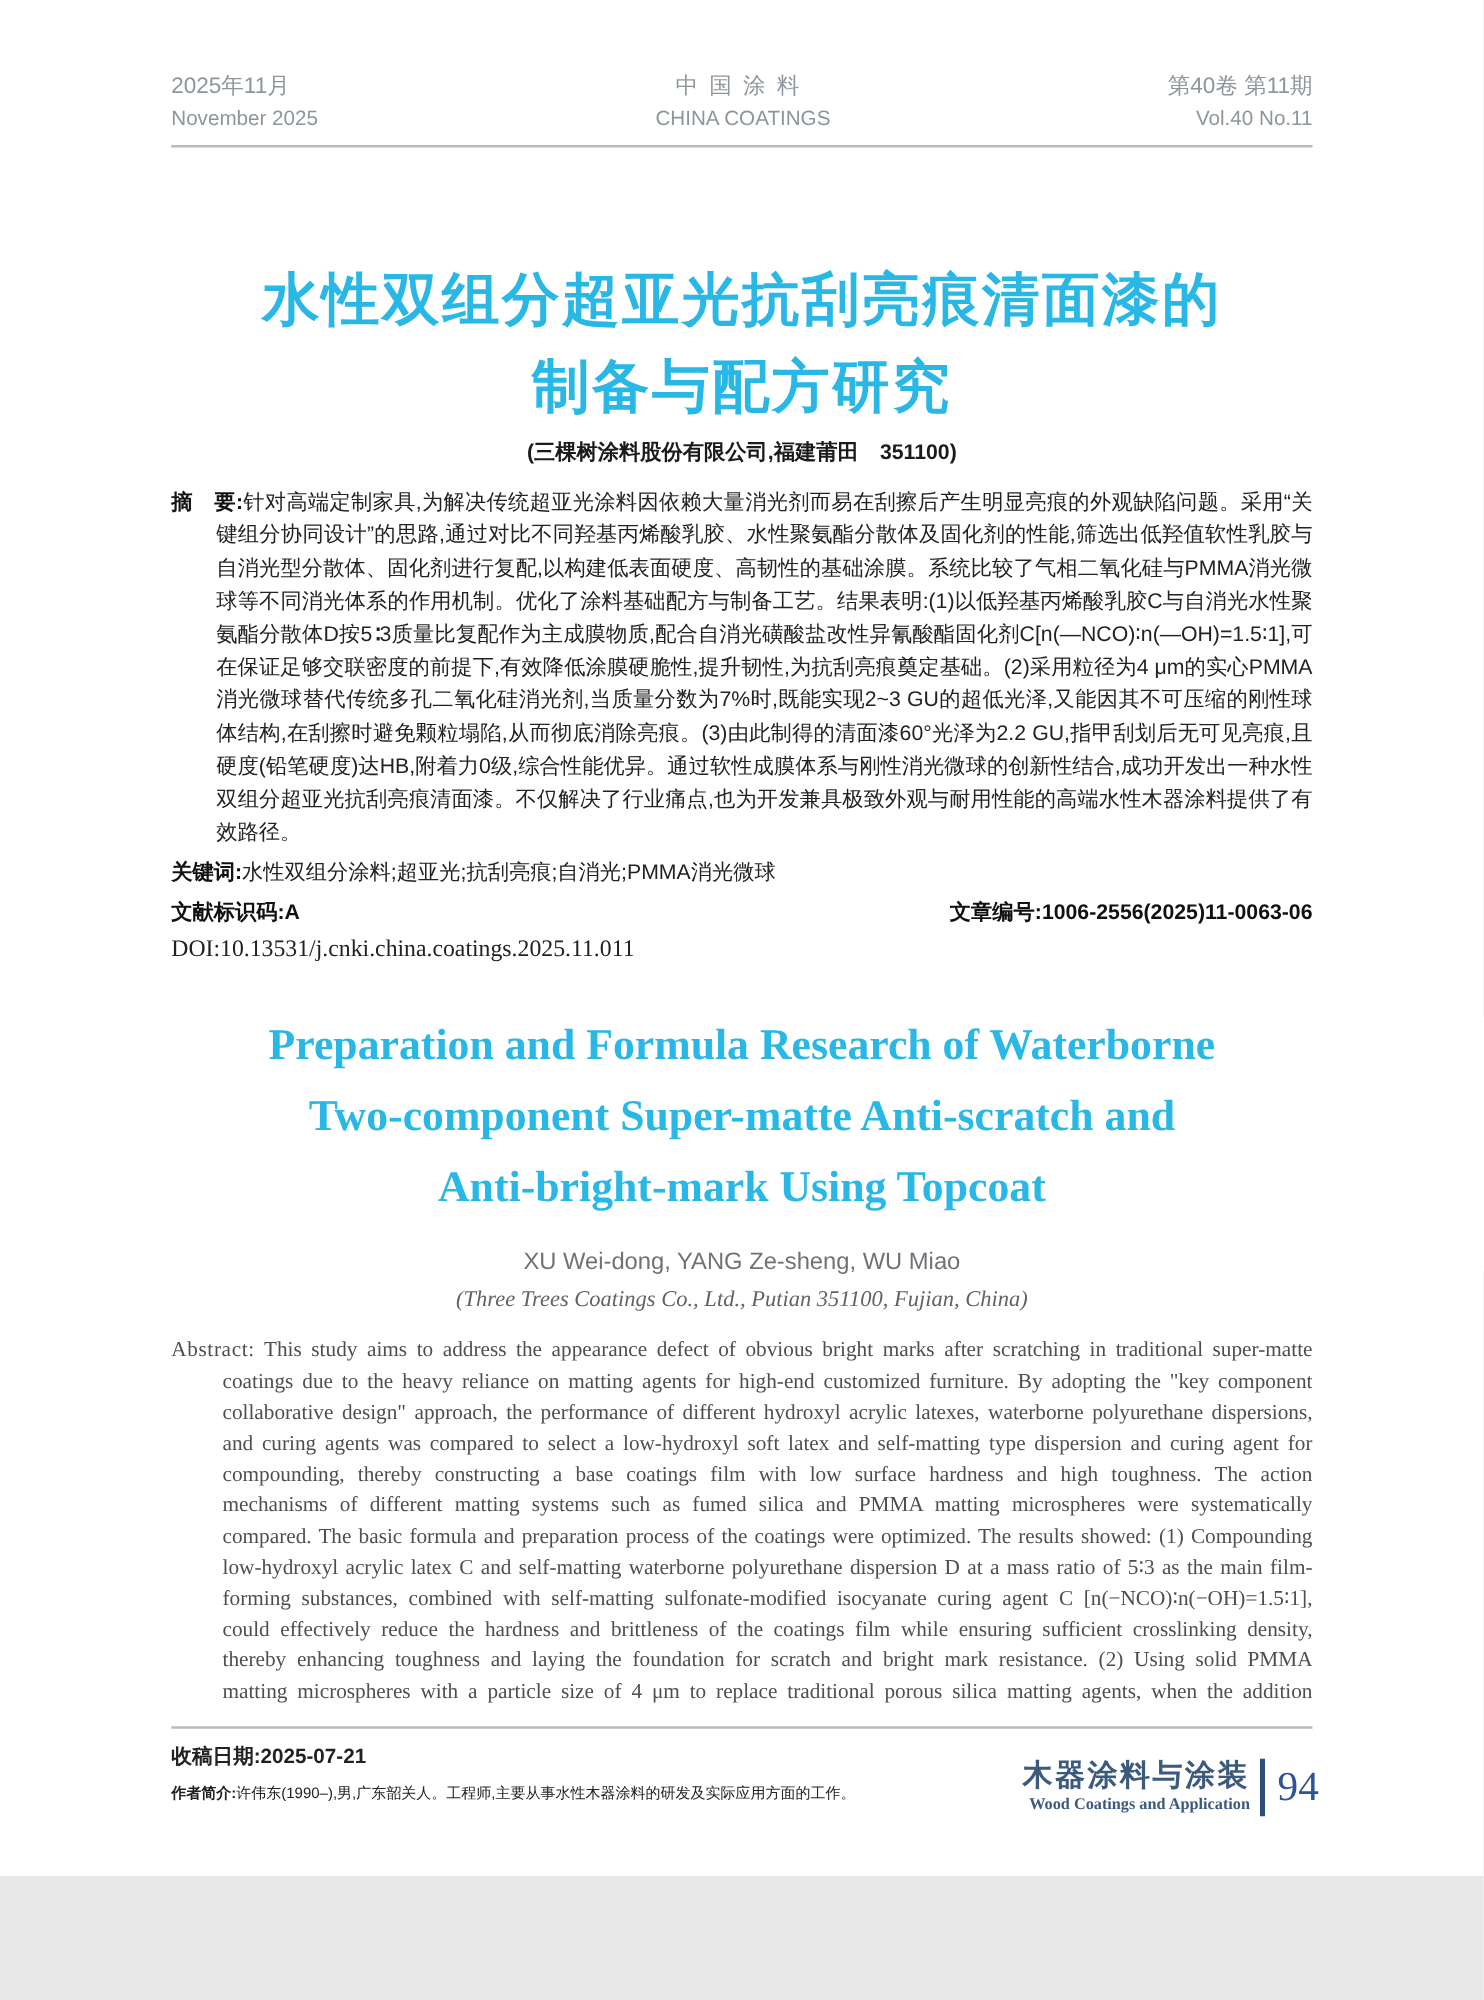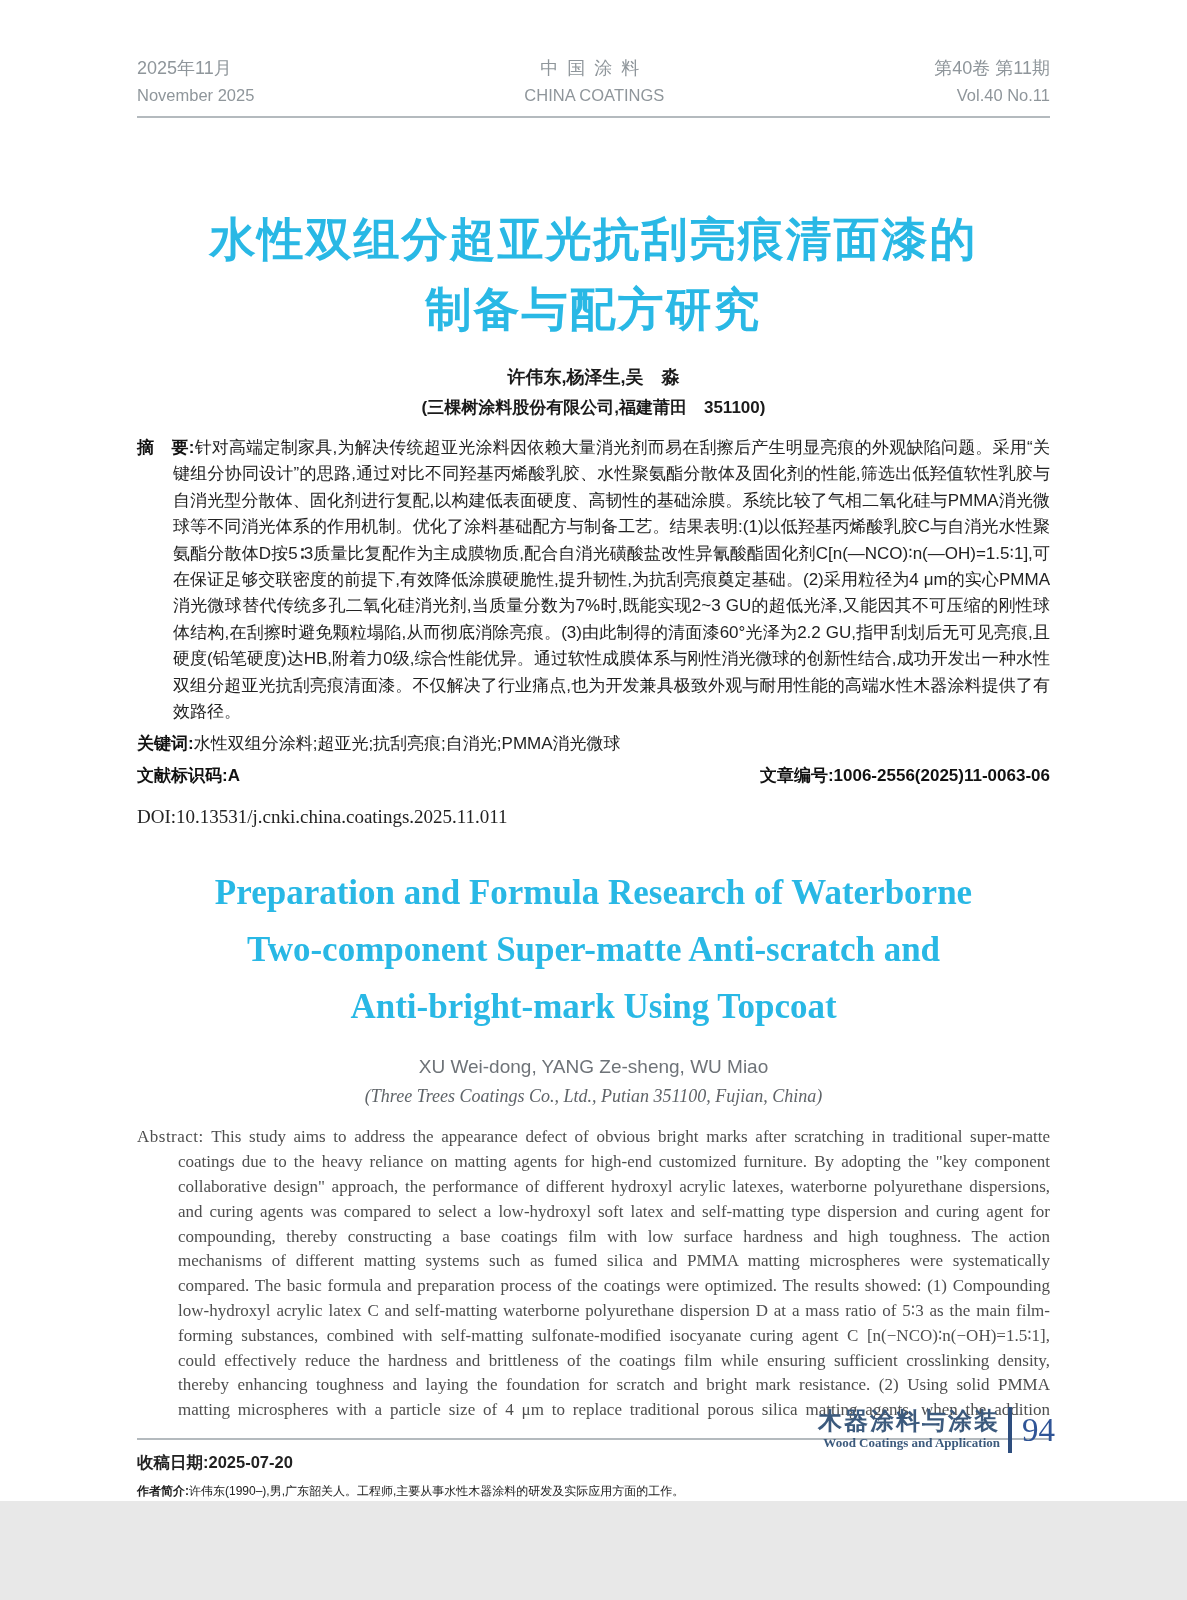--- a/index.html
+++ b/index.html
@@ -63,21 +63,21 @@
   .clc-row{
     margin-top:5px;
     display:flex;align-items:baseline;
     font-size:17px;line-height:27px;color:#111;
     font-weight:bold;
   }
   .clc-item1{width:355px;flex:none;}
   .clc-item2{flex:1;}
   .clc-item3{flex:none;}
   .doi-line{
-    margin-top:14px;
+    margin-top:3px;
     font-family:"Liberation Serif",serif;
     font-size:19px;color:#222;line-height:27px;
   }
   
   .title-en{
     margin-top:34px;
     text-align:center;
     color:#29b8e5;
     font-family:"Liberation Serif",serif;
     font-weight:bold;
@@ -158,21 +158,20 @@
       <div class="jh-cn">第40卷 第11期</div>
       <div class="jh-en">Vol.40 No.11</div>
     </div>
   </div>
 
   <div class="title-cn">
     <div>水性双组分超亚光抗刮亮痕清面漆的</div>
     <div>制备与配方研究</div>
   </div>
 
-  <div class="authors-cn">许伟东,杨泽生,吴　淼</div>
   <div class="affil-cn">(三棵树涂料股份有限公司,福建莆田　351100)</div>
 
   <p class="abs-cn"><span class="lbl">摘　要:</span><span>针对高端定制家具,为解决传统超亚光涂料因依赖大量消光剂而易在刮擦后产生明显亮痕的外观缺陷问题。采用“关键组分协同设计”的思路,通过对比不同羟基丙烯酸乳胶、水性聚氨酯分散体及固化剂的性能,筛选出低羟值软性乳胶与自消光型分散体、固化剂进行复配,以构建低表面硬度、高韧性的基础涂膜。系统比较了气相二氧化硅与PMMA消光微球等不同消光体系的作用机制。优化了涂料基础配方与制备工艺。结果表明:(1)以低羟基丙烯酸乳胶C与自消光水性聚氨酯分散体D按5∶3质量比复配作为主成膜物质,配合自消光磺酸盐改性异氰酸酯固化剂C[n(—NCO)∶n(—OH)=1.5∶1],可在保证足够交联密度的前提下,有效降低涂膜硬脆性,提升韧性,为抗刮亮痕奠定基础。(2)采用粒径为4 μm的实心PMMA消光微球替代传统多孔二氧化硅消光剂,当质量分数为7%时,既能实现2~3 GU的超低光泽,又能因其不可压缩的刚性球体结构,在刮擦时避免颗粒塌陷,从而彻底消除亮痕。(3)由此制得的清面漆60°光泽为2.2 GU,指甲刮划后无可见亮痕,且硬度(铅笔硬度)达HB,附着力0级,综合性能优异。通过软性成膜体系与刚性消光微球的创新性结合,成功开发出一种水性双组分超亚光抗刮亮痕清面漆。不仅解决了行业痛点,也为开发兼具极致外观与耐用性能的高端水性木器涂料提供了有效路径。</span></p>
 
   <p class="kw-line"><span class="lbl">关键词:</span><span>水性双组分涂料;超亚光;抗刮亮痕;自消光;PMMA消光微球</span></p>
 
   <div class="clc-row">
     <span class="clc-item2">文献标识码:A</span>
     <span class="clc-item3">文章编号:1006-2556(2025)11-0063-06</span>
   </div>
@@ -185,21 +184,21 @@
     <div>Anti-bright-mark Using Topcoat</div>
   </div>
 
   <div class="authors-en">XU Wei-dong, YANG Ze-sheng, WU Miao</div>
   <div class="affil-en">(Three Trees Coatings Co., Ltd., Putian 351100, Fujian, China)</div>
 
   <p class="abs-en"><span class="lbl">Abstract:</span><span> </span><span>This study aims to address the appearance defect of obvious bright marks after scratching in traditional super-matte coatings due to the heavy reliance on matting agents for high-end customized furniture. By adopting the "key component collaborative design" approach, the performance of different hydroxyl acrylic latexes, waterborne polyurethane dispersions, and curing agents was compared to select a low-hydroxyl soft latex and self-matting type dispersion and curing agent for compounding, thereby constructing a base coatings film with low surface hardness and high toughness. The action mechanisms of different matting systems such as fumed silica and PMMA matting microspheres were systematically compared. The basic formula and preparation process of the coatings were optimized. The results showed: (1) Compounding low-hydroxyl acrylic latex C and self-matting waterborne polyurethane dispersion D at a mass ratio of 5∶3 as the main film-forming substances, combined with self-matting sulfonate-modified isocyanate curing agent C [n(−NCO)∶n(−OH)=1.5∶1], could effectively reduce the hardness and brittleness of the coatings film while ensuring sufficient crosslinking density, thereby enhancing toughness and laying the foundation for scratch and bright mark resistance. (2) Using solid PMMA matting microspheres with a particle size of 4 μm to replace traditional porous silica matting agents, when the addition amount was 7% (wt.%), could achieve a super-low gloss of 2~3 GU and avoid particle collapse during scratching as a result of the incompressible rigid spherical</span></p>
 
   <div class="foot-divider"></div>
 
-  <div class="recv-line">收稿日期:2025-07-20</div>
+  <div class="recv-line">收稿日期:2025-07-21</div>
   <p class="bio-line"><span class="lbl">作者简介:</span><span>许伟东(1990–),男,广东韶关人。工程师,主要从事水性木器涂料的研发及实际应用方面的工作。</span></p>
 
   <div class="pfoot">
     <div class="pfoot-text">
       <div class="pfoot-cn">木器涂料与涂装</div>
       <div class="pfoot-en">Wood Coatings and Application</div>
     </div>
     <div class="pfoot-bar"></div>
     <div class="pfoot-num">94</div>
   </div>

